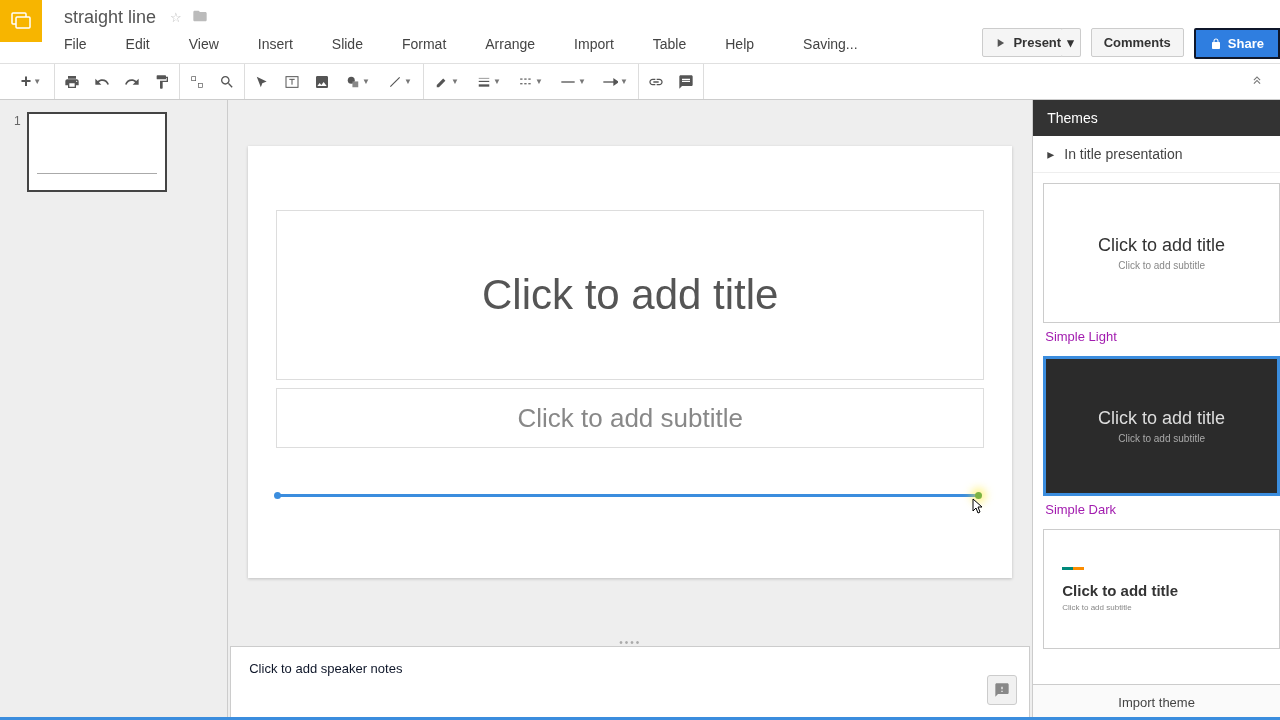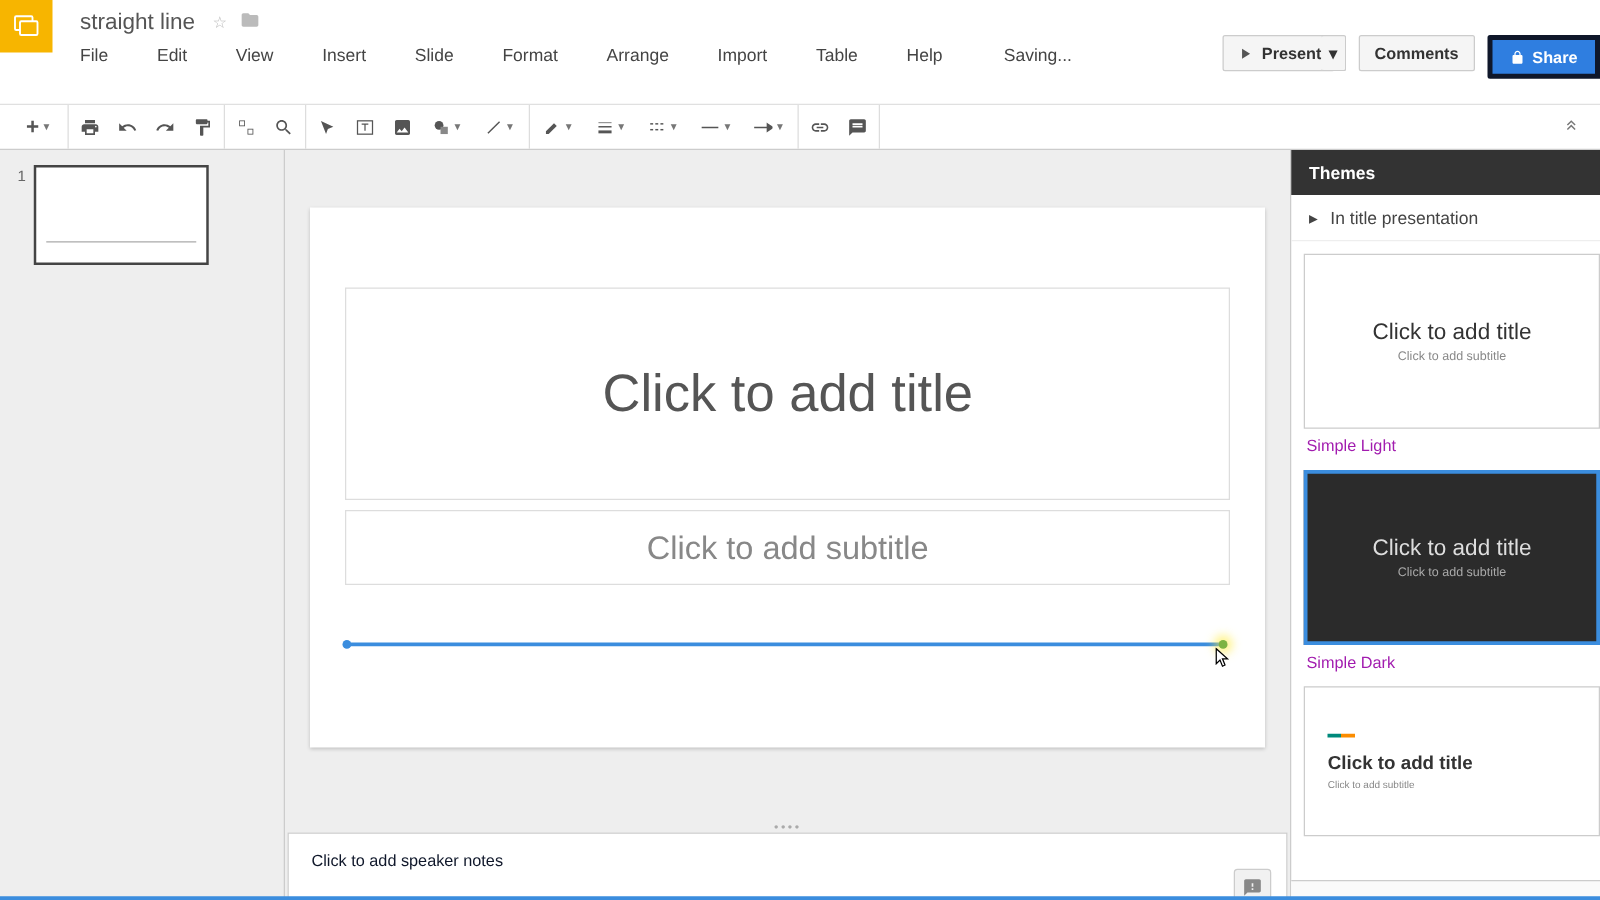--- a/index.html
+++ b/index.html
@@ -1,33 +1,33 @@
 <!DOCTYPE html>
 <html><head>
 <meta charset="utf-8">
 <style>
 html,body{margin:0;padding:0;font-family:Arial,Helvetica,sans-serif;font-size:13px;color:#333;background:#fff;overflow:hidden;height:720px;width:1280px}
 *{box-sizing:border-box}
 
 
-.top-header{display:flex;height:84px;border-bottom:1px solid #e0e0e0;background:#fff}
+.top-header{display:flex;height:64px;border-bottom:1px solid #e0e0e0;background:#fff}
 .app-logo{width:42px;height:42px;background:#f7b500;margin:0;display:flex;align-items:center;justify-content:center}
 .app-logo svg{width:24px;height:24px}
 .title-area{flex:1;padding:4px 0 0 22px}
 .doc-title-row{display:flex;align-items:center;height:26px}
 .doc-title{font-size:18px;color:#555;margin-right:14px}
 .star-icon,.folder-icon{color:#bbb;margin-right:10px}
 .menu-bar{display:flex;gap:15px;margin-top:2px}
 .menu-bar span{padding:4px 12px 4px 0;margin-right:12px;color:#444;cursor:pointer;font-size:14px}
 .saving{color:#777;margin-left:10px;font-size:14px}
 .header-right{display:flex;align-items:flex-start;padding-right:0;gap:10px;margin-top:28px}
 .btn{background:#f5f5f5;border:1px solid #ccc;border-radius:2px;padding:6px 12px;font-size:13px;color:#333;display:flex;align-items:center;gap:6px;cursor:pointer;font-weight:bold}
 .btn-present{padding:6px 10px}
 .btn-more{padding:6px 6px;border-left:none;margin-left:-11px}
-.btn-share{background:#2f7ee0;border:4px solid #0f172a;color:#fff;border-radius:2px 0 0 2px;padding:6px 14px}
+.btn-share{background:#2f7ee0;border:2px solid #0f172a;color:#fff;border-radius:2px 0 0 2px;padding:6px 14px}
 .btn-share svg{fill:#fff}
 
 
 .toolbar{height:36px;background:#fff;border-bottom:1px solid #ccc;display:flex;align-items:center;padding:0 8px;gap:0}
 .tb-group{display:flex;align-items:center;border-right:1px solid #ddd;height:100%;padding:0 6px;gap:8px}
 .tb-group:last-child{border-right:none}
 .tb-btn{width:22px;height:22px;display:flex;align-items:center;justify-content:center;cursor:pointer;color:#555}
 .tb-btn.with-arrow{width:34px;position:relative}
 .tb-btn .caret{font-size:8px;color:#777;margin-left:2px}
 .toolbar .collapse{margin-left:auto;padding-right:8px;color:#777}
@@ -54,21 +54,21 @@
 .cursor-arrow{position:absolute;top:352px;right:28px;font-size:13px;color:#000}
 
 .notes-resize{height:8px;display:flex;align-items:center;justify-content:center;cursor:ns-resize}
 .notes-resize span{color:#aaa;font-size:10px;letter-spacing:2px}
 .notes{height:72px;background:#fff;border:1px solid #ccc;margin:0 2px 2px;padding:14px 18px;position:relative}
 .notes-text{color:#0f172a;font-size:13px}
 .explore-btn{position:absolute;right:12px;bottom:12px;width:30px;height:30px;background:#f1f1f1;border:1px solid #ccc;border-radius:3px;display:flex;align-items:center;justify-content:center;color:#888}
 
 
 .themes{width:250px;background:#fff;border-left:1px solid #ccc;display:flex;flex-direction:column}
-.themes-header{background:#333;color:#fff;padding:10px 14px;font-weight:bold;font-size:14px}
+.themes-header{background:#333;color:#fff;padding:10px 14px;font-weight:normal;font-size:14px}
 .themes-sub{padding:10px 14px;font-size:14px;color:#444;border-bottom:1px solid #eee;display:flex;align-items:center;gap:10px}
 .themes-list{flex:1;overflow:auto;padding:10px 0 0 10px}
 .theme-item{margin-bottom:6px}
 .theme-preview{height:140px;border:1px solid #ccc;background:#fff;display:flex;flex-direction:column;align-items:center;justify-content:center;gap:4px}
 .theme-preview.dark{background:#2b2b2b;color:#ddd;border:3px solid #3b8dde}
 .theme-preview .tp-title{font-size:18px}
 .theme-preview .tp-sub{font-size:10px;color:#888}
 .theme-preview.dark .tp-sub{color:#aaa}
 .theme-name{font-size:13px;color:#a21caf;padding:6px 2px}
 .theme-preview.compact{height:120px;align-items:flex-start;justify-content:center;padding:0 18px}

